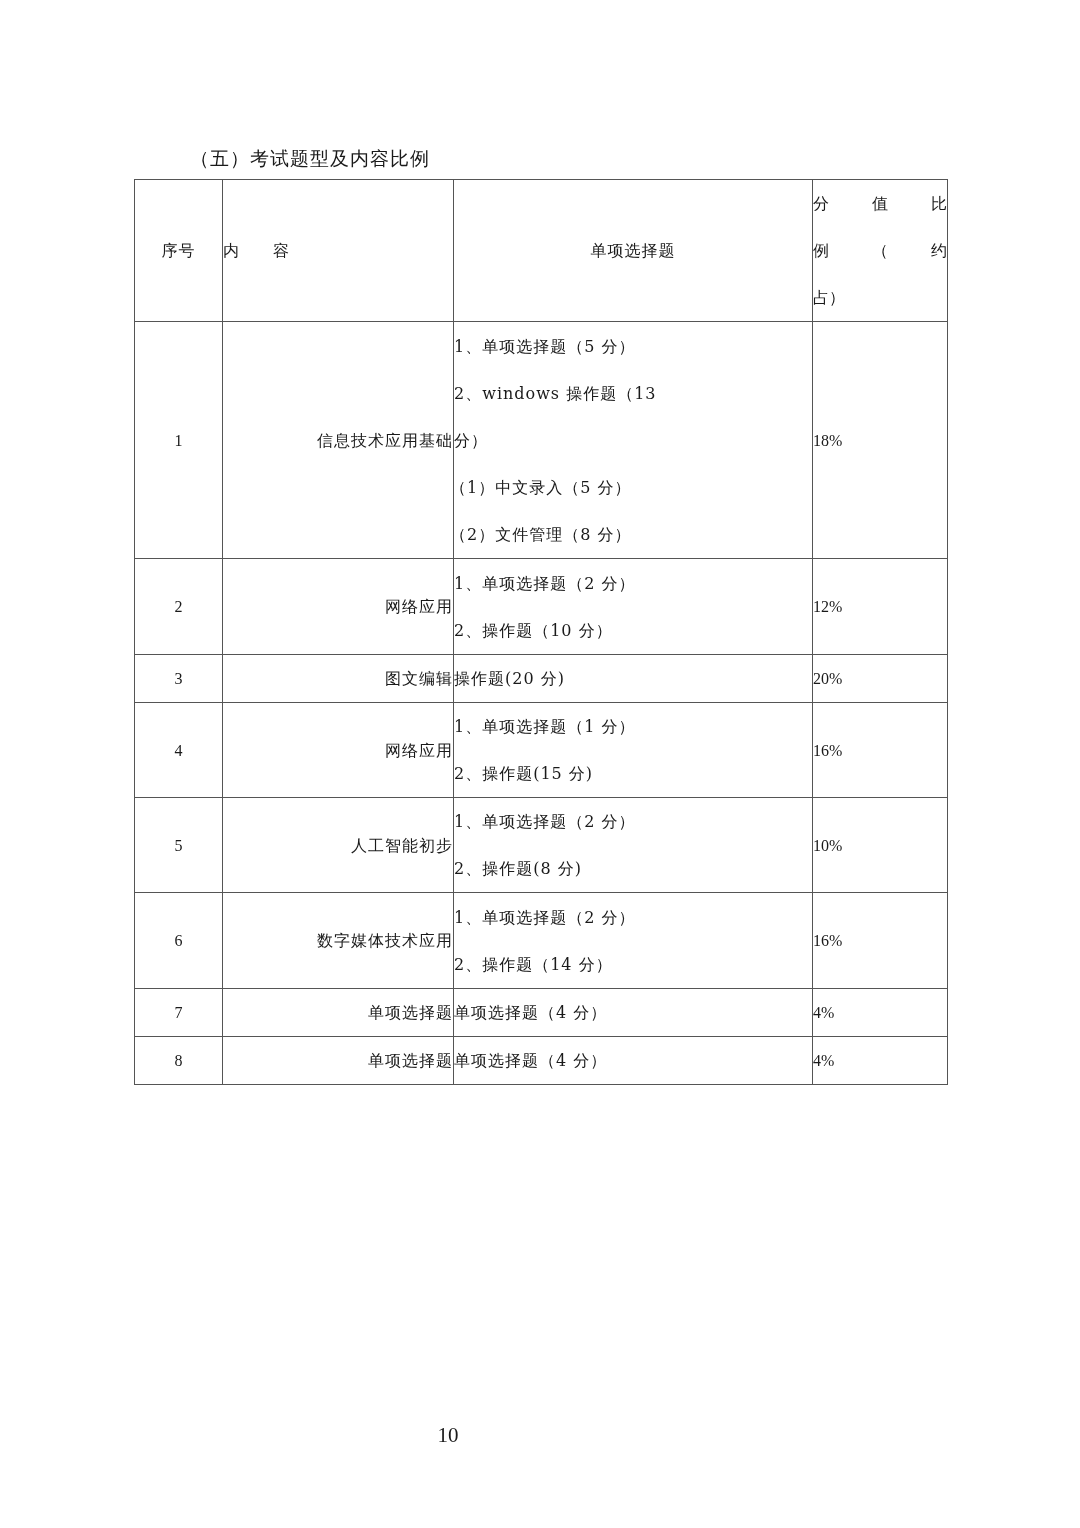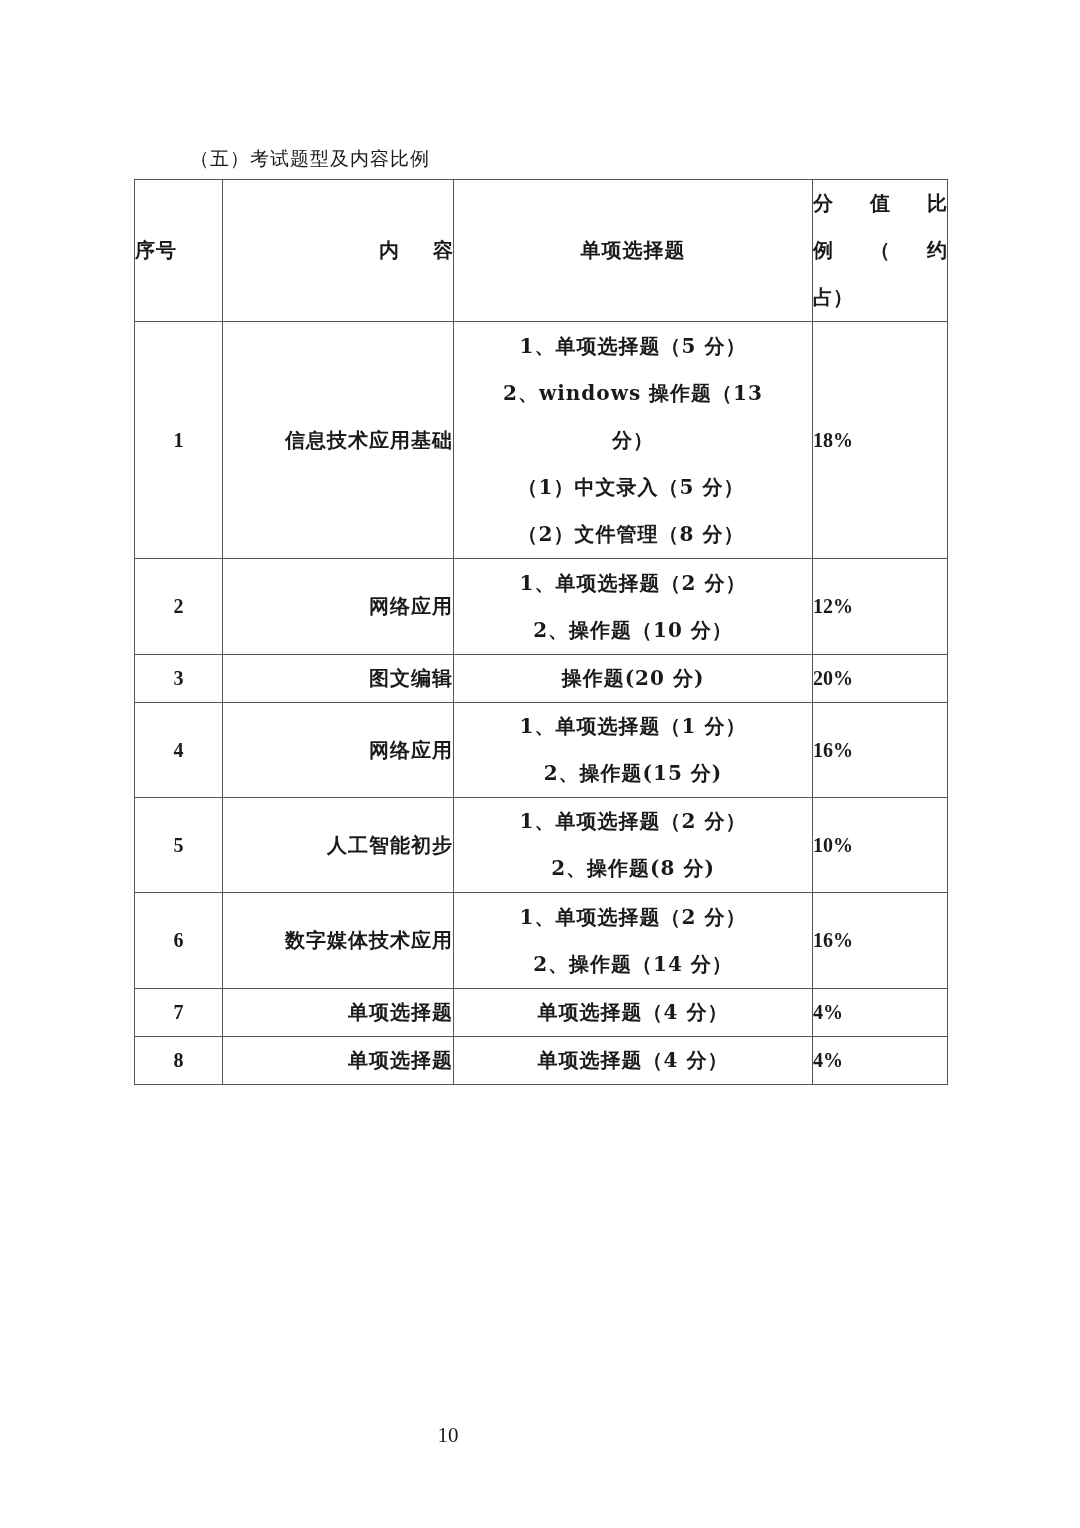--- a/index.html
+++ b/index.html
@@ -15,40 +15,40 @@
     margin-left: 16px;
   }
   table.exam {
     position: absolute; left: 134px; top: 179px;
     border-collapse: collapse;
     table-layout: fixed;
     width: 814px;
   }
   table.exam td, table.exam th {
     border: 1.5px solid #555;
-    font-weight: bold;
-    font-size: 20px;
+    font-weight: normal;
+    font-size: 16px;
     line-height: 47px;
     padding: 0;
     vertical-align: middle;
   }
   col.c1 { width: 88px; }
   col.c2 { width: 231px; }
   col.c3 { width: 359px; }
   col.c4 { width: 135px; }
-  th.h-idx { text-align: left; height: 141px; letter-spacing: 1px; }
-  th.h-content { text-align: right; }
+  th.h-idx { text-align: center; height: 141px; letter-spacing: 1px; }
+  th.h-content { text-align: left; }
   th.h-content span { letter-spacing: 34px; margin-right: -34px; }
   th.h-type { text-align: center; letter-spacing: 1px; }
   th.h-ratio { text-align: justify; padding: 0 8px 0 12px; line-height: 47px; }
   .ratio-lines { display: block; text-align: left; }
   .ratio-lines span { display: block; text-align-last: justify; }
   td.idx { text-align: center; font-family: "Liberation Serif", serif; font-size: 25px; }
   td.content { text-align: right; padding-left: 10px; padding-right: 8px; letter-spacing: 1px; }
-  td.type { text-align: center; padding-left: 47px; padding-right: 10px; letter-spacing: 1px; margin-left: 40px; }
+  td.type { text-align: left; padding-left: 47px; padding-right: 10px; letter-spacing: 1px; margin-left: 40px; }
   td.type .line { display: block; white-space: nowrap; }
   td.type .line.sub { margin-left: -4px; }
   td.ratio { text-align: left; font-family: "Liberation Serif", serif; font-size: 24px; }
   .page-number {
     position: absolute; left: 0; width: 896px; top: 1423px;
     text-align: center; font-size: 21px; font-family: "Liberation Serif", serif;
   }
 </style>
 </head>
 <body>

